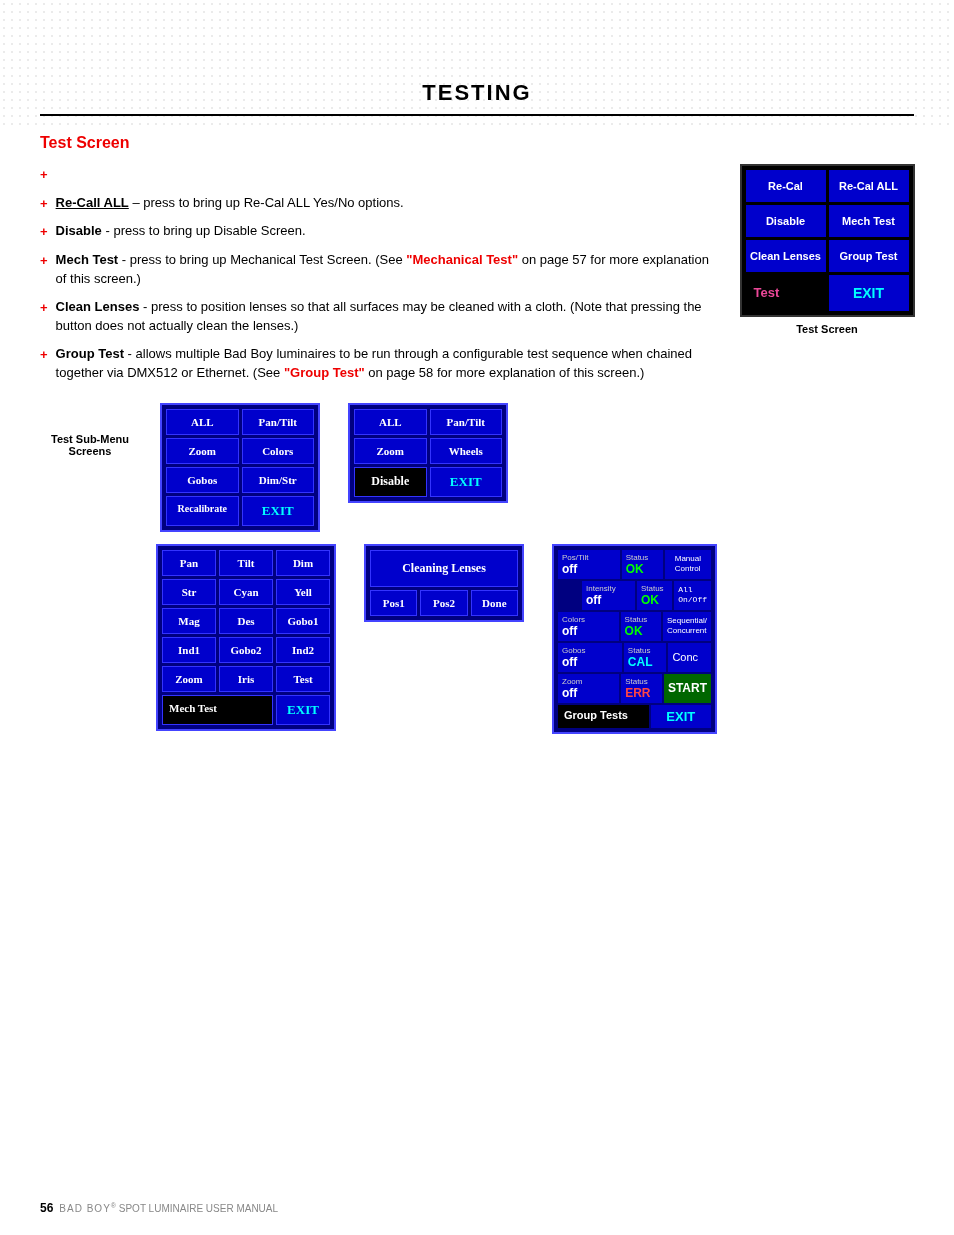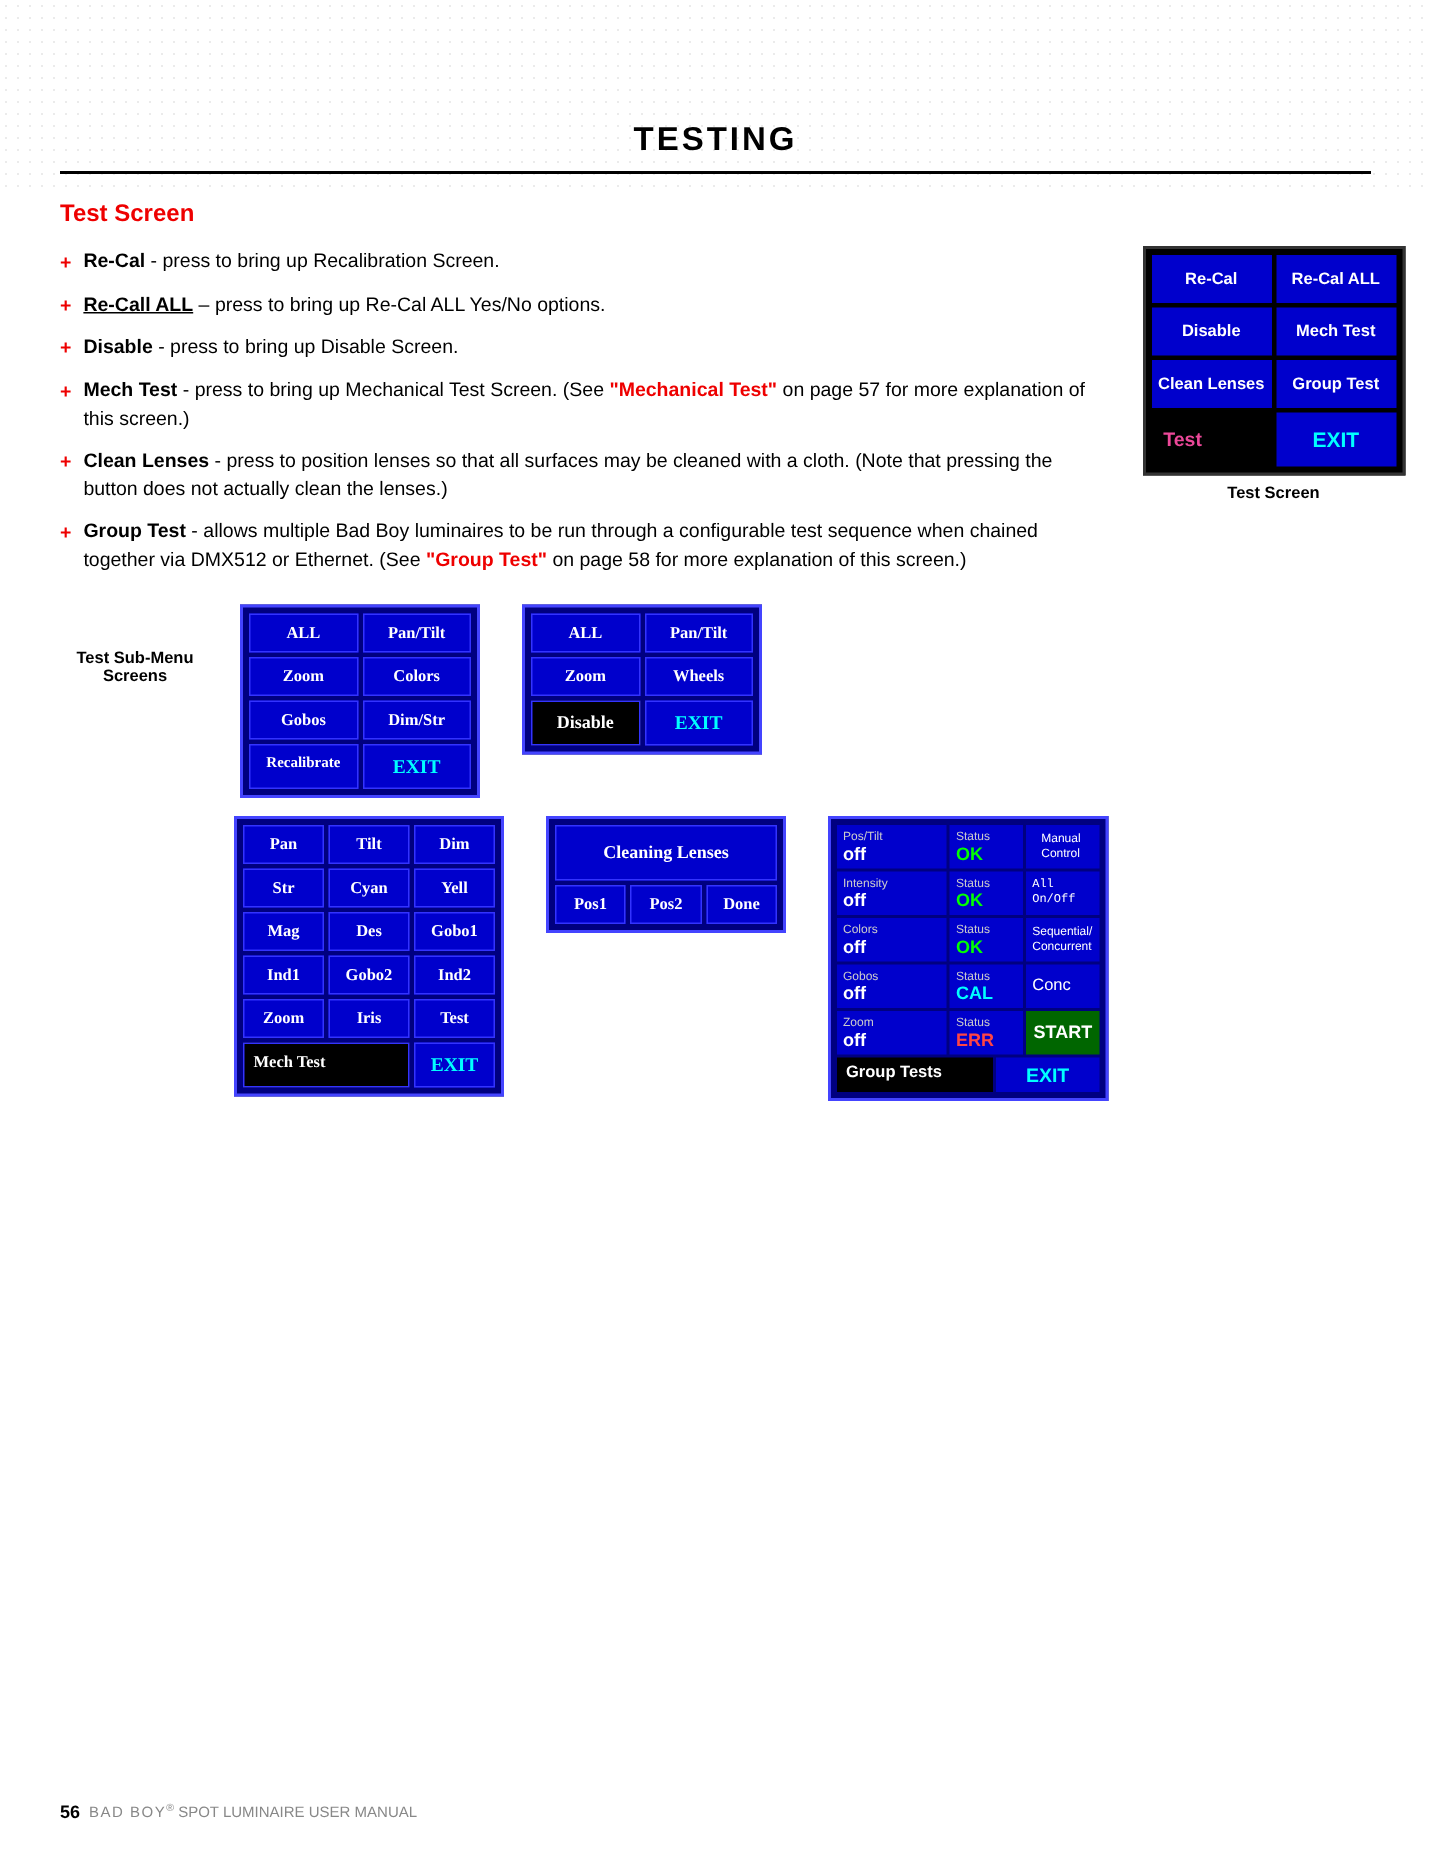--- a/index.html
+++ b/index.html
@@ -258,21 +258,20 @@
   </div>
 
   <div class="section-title">Test Screen</div>
 
   <div class="main-layout">
     <div class="left-col">
 
       <ul class="bullet-list">
         <li>
           <span class="bullet-plus">+</span>
-          <span><span class="bullet-term">Re-Cal</span> - press to bring up Recalibration Screen.</span>
         </li>
         <li>
           <span class="bullet-plus">+</span>
           <span><span class="bullet-term"><u>Re-Call ALL</u></span> – press to bring up Re-Cal ALL Yes/No options.</span>
         </li>
         <li>
           <span class="bullet-plus">+</span>
           <span><span class="bullet-term">Disable</span> - press to bring up Disable Screen.</span>
         </li>
         <li>
@@ -347,37 +346,37 @@
           <div style="margin-right: 12px;">
             <div style="background:#000080; border:2px solid #4444ff; padding:4px; width:160px; display:grid; grid-template-columns:1fr 1fr 1fr; gap:3px;">
               <div class="ui-btn" style="grid-column:1/-1; font-size:12px; padding:10px 4px; background:#0000cc;">Cleaning Lenses</div>
               <div class="ui-btn">Pos1</div>
               <div class="ui-btn">Pos2</div>
               <div class="ui-btn">Done</div>
             </div>
           </div>
 
           <div>
-            <div style="background:#000080; border:2px solid #4444ff; padding:4px; width:187px; display:flex; flex-direction:column; gap:2px;">
+            <div style="background:#000080; border:2px solid #4444ff; padding:4px; width:165px; display:flex; flex-direction:column; gap:2px;">
 
               <div style="display:grid; grid-template-columns:3fr 2fr 2fr; gap:2px; align-items:stretch;">
                 <div style="background:#0000cc; padding:3px 4px; display:flex; flex-direction:column;">
                   <span style="font-size:8px; color:#ccc;">Pos/Tilt</span>
                   <span style="font-size:12px; color:#fff; font-weight:bold;">off</span>
                 </div>
                 <div style="background:#0000cc; padding:3px 4px; display:flex; flex-direction:column;">
                   <span style="font-size:8px; color:#ccc;">Status</span>
                   <span style="font-size:12px; color:#00ff00; font-weight:bold;">OK</span>
                 </div>
                 <div style="background:#0000cc; padding:3px 10px; display:flex; flex-direction:column; justify-content:center;">
                   <span style="font-size:8px; color:#fff; line-height:1.2;">Manual Control</span>
                 </div>
               </div>
 
-              <div style="display:grid; grid-template-columns:3fr 2fr 2fr; gap:2px; align-items:stretch;">
+              <div style="display:grid; grid-template-columns:3fr 2fr 2fr; gap:2px; align-items:stretch;margin-left:24px;">
                 <div style="background:#0000cc; padding:3px 4px; display:flex; flex-direction:column;">
                   <span style="font-size:8px; color:#ccc;">Intensity</span>
                   <span style="font-size:12px; color:#fff; font-weight:bold;">off</span>
                 </div>
                 <div style="background:#0000cc; padding:3px 4px; display:flex; flex-direction:column;">
                   <span style="font-size:8px; color:#ccc;">Status</span>
                   <span style="font-size:12px; color:#00ff00; font-weight:bold;">OK</span>
                 </div>
                 <div style="background:#0000cc; padding:3px 4px; display:flex; flex-direction:column; justify-content:center;">
                   <span style="font-size:8px; color:#fff; line-height:1.2;font-family:Liberation Mono, monospace;">All On/Off</span>

